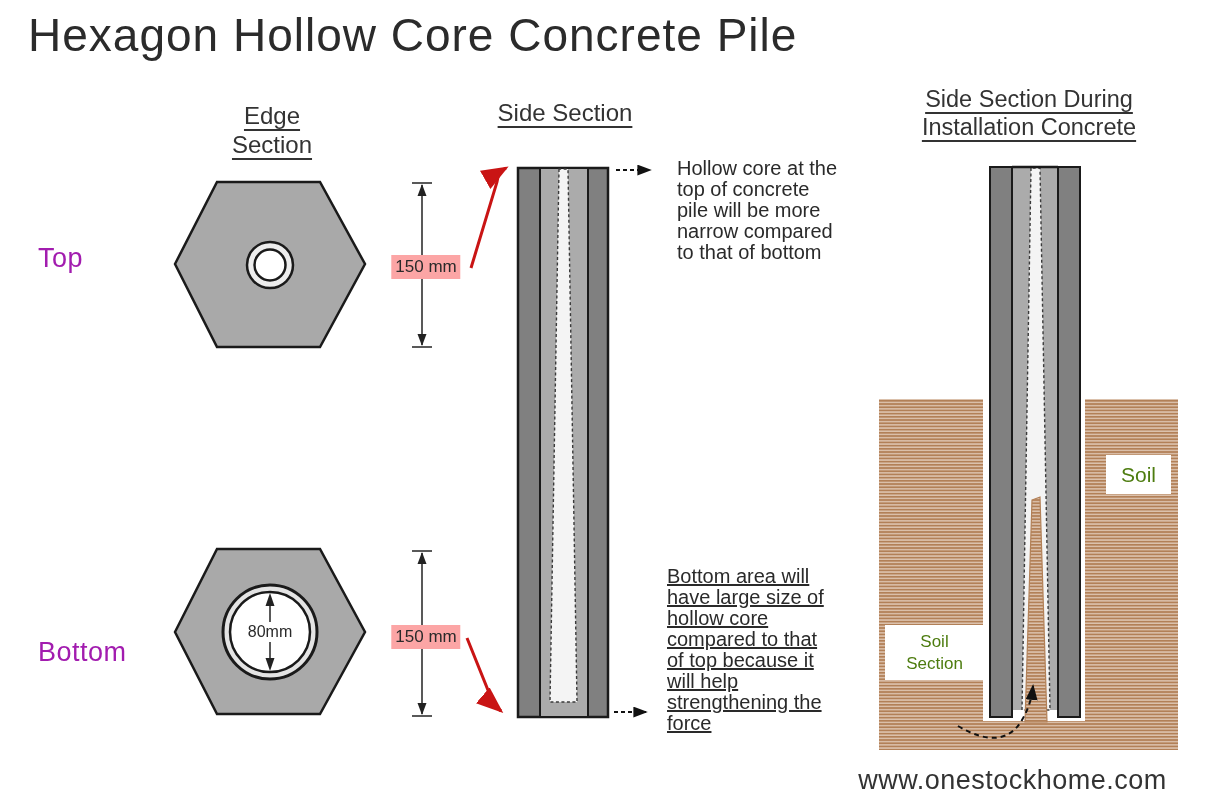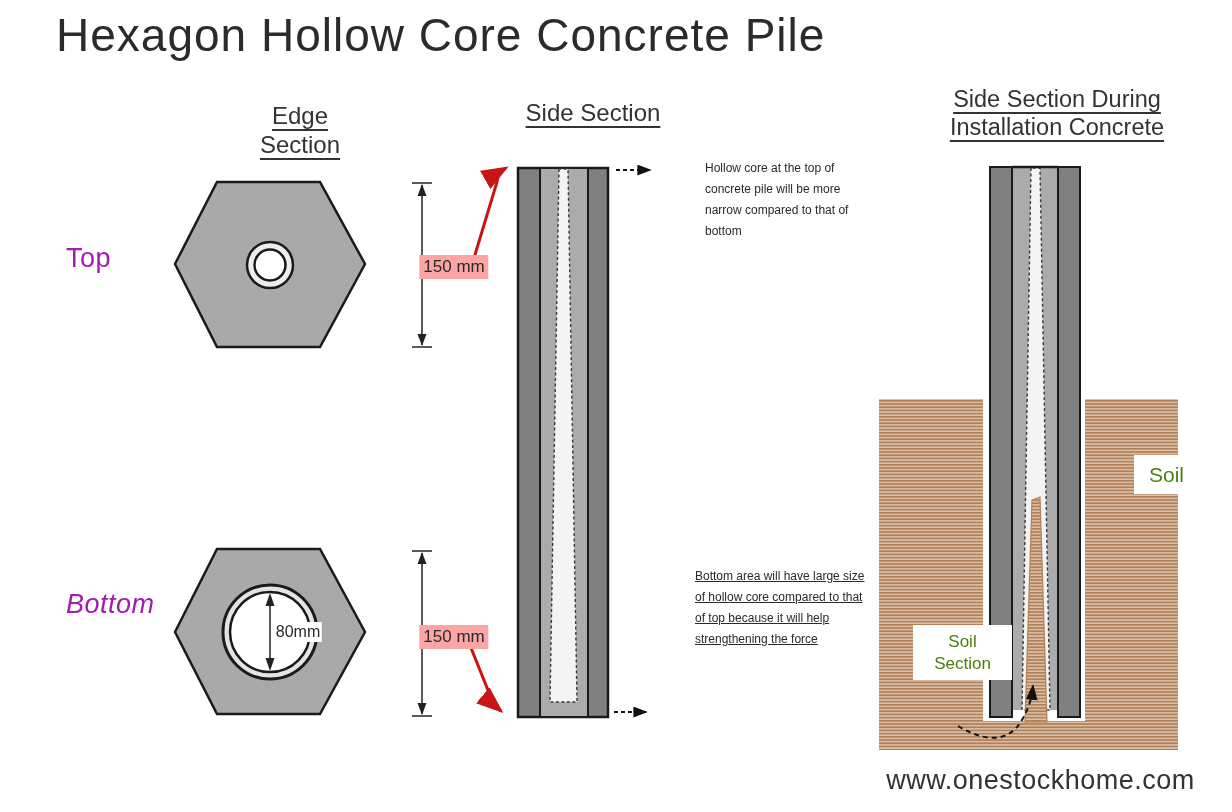--- a/index.html
+++ b/index.html
@@ -3,36 +3,36 @@
 <meta charset="utf-8">
 <style>
   :root{
     --accent_red:#c91414; --outline_ink:#1a1a1a; --hex_gray:#a9a9a9;
     --pile_wall:#808080; --pile_inner:#ababab; --core_white:#f4f4f4;
     --soil_dark:#b28057; --soil_light:#dcc2ad; --text_dark:#2b2b2b;
   }
   *{margin:0;padding:0;box-sizing:border-box;}
   body{background:#fff;font-family:"Liberation Sans",sans-serif;color:var(--text_dark);}
   .page{position:relative;width:1232px;height:812px;background:#fff;overflow:hidden;}
-  .abs{position:absolute;margin-left:28px;}
+  .abs{position:absolute;}
   svg{position:absolute;left:0;top:0;}
   .title{left:28px;top:8px;font-size:46px;font-weight:300;letter-spacing:1px;color:var(--text_dark);white-space:nowrap;}
   .hdr{text-align:center;font-size:24px;color:#333;}
   .hdr div{text-decoration:underline;text-underline-offset:5px;text-decoration-thickness:1.5px;}
   .hdr-edge{left:192px;top:101px;width:160px;line-height:29px;}
   .hdr-side{left:460px;top:99px;width:210px;}
   .hdr-install{left:900px;top:85px;width:258px;font-size:23.5px;line-height:28px;}
   .big-label{font-size:27px;color:#a21caf;letter-spacing:0.5px;}
   .label-top{left:38px;top:243px;}
-  .label-bottom{left:38px;top:589px;font-style:italic;}
+  .label-bottom{left:38px;top:637px;}
   .dim-label{font-size:17px;color:#2a2a2a;background:#fca5a5;padding:2px 4px;transform:translate(-50%,-50%);white-space:nowrap;}
   .dim-label-top{left:426px;top:267px;}
   .dim-label-bottom{left:426px;top:637px;}
   .core-dia-label{left:270px;top:632px;font-size:16px;color:#2a2a2a;background:#fff;padding:1px 2px;transform:translate(-50%,-50%);white-space:nowrap;}
-  .annotation{font-size:12px;line-height:21px;color:#2a2a2a;}
+  .annotation{font-size:20px;line-height:21px;color:#2a2a2a;}
   .ann-top{left:677px;top:158px;width:163px;}
   .ann-bottom{left:667px;top:566px;width:170px;text-decoration:underline;}
   .soil-box{background:#fff;display:flex;align-items:center;justify-content:center;text-align:center;color:#4d7c0f;}
   .soil-label{left:1106px;top:455px;width:65px;height:39px;font-size:21px;}
   .soil-forces{left:885px;top:625px;width:99px;height:55px;font-size:17px;line-height:22px;}
   .website{left:850px;top:765px;width:325px;text-align:center;font-size:27px;letter-spacing:0.5px;color:#333;}
 </style>
 </head>
 <body>
 

